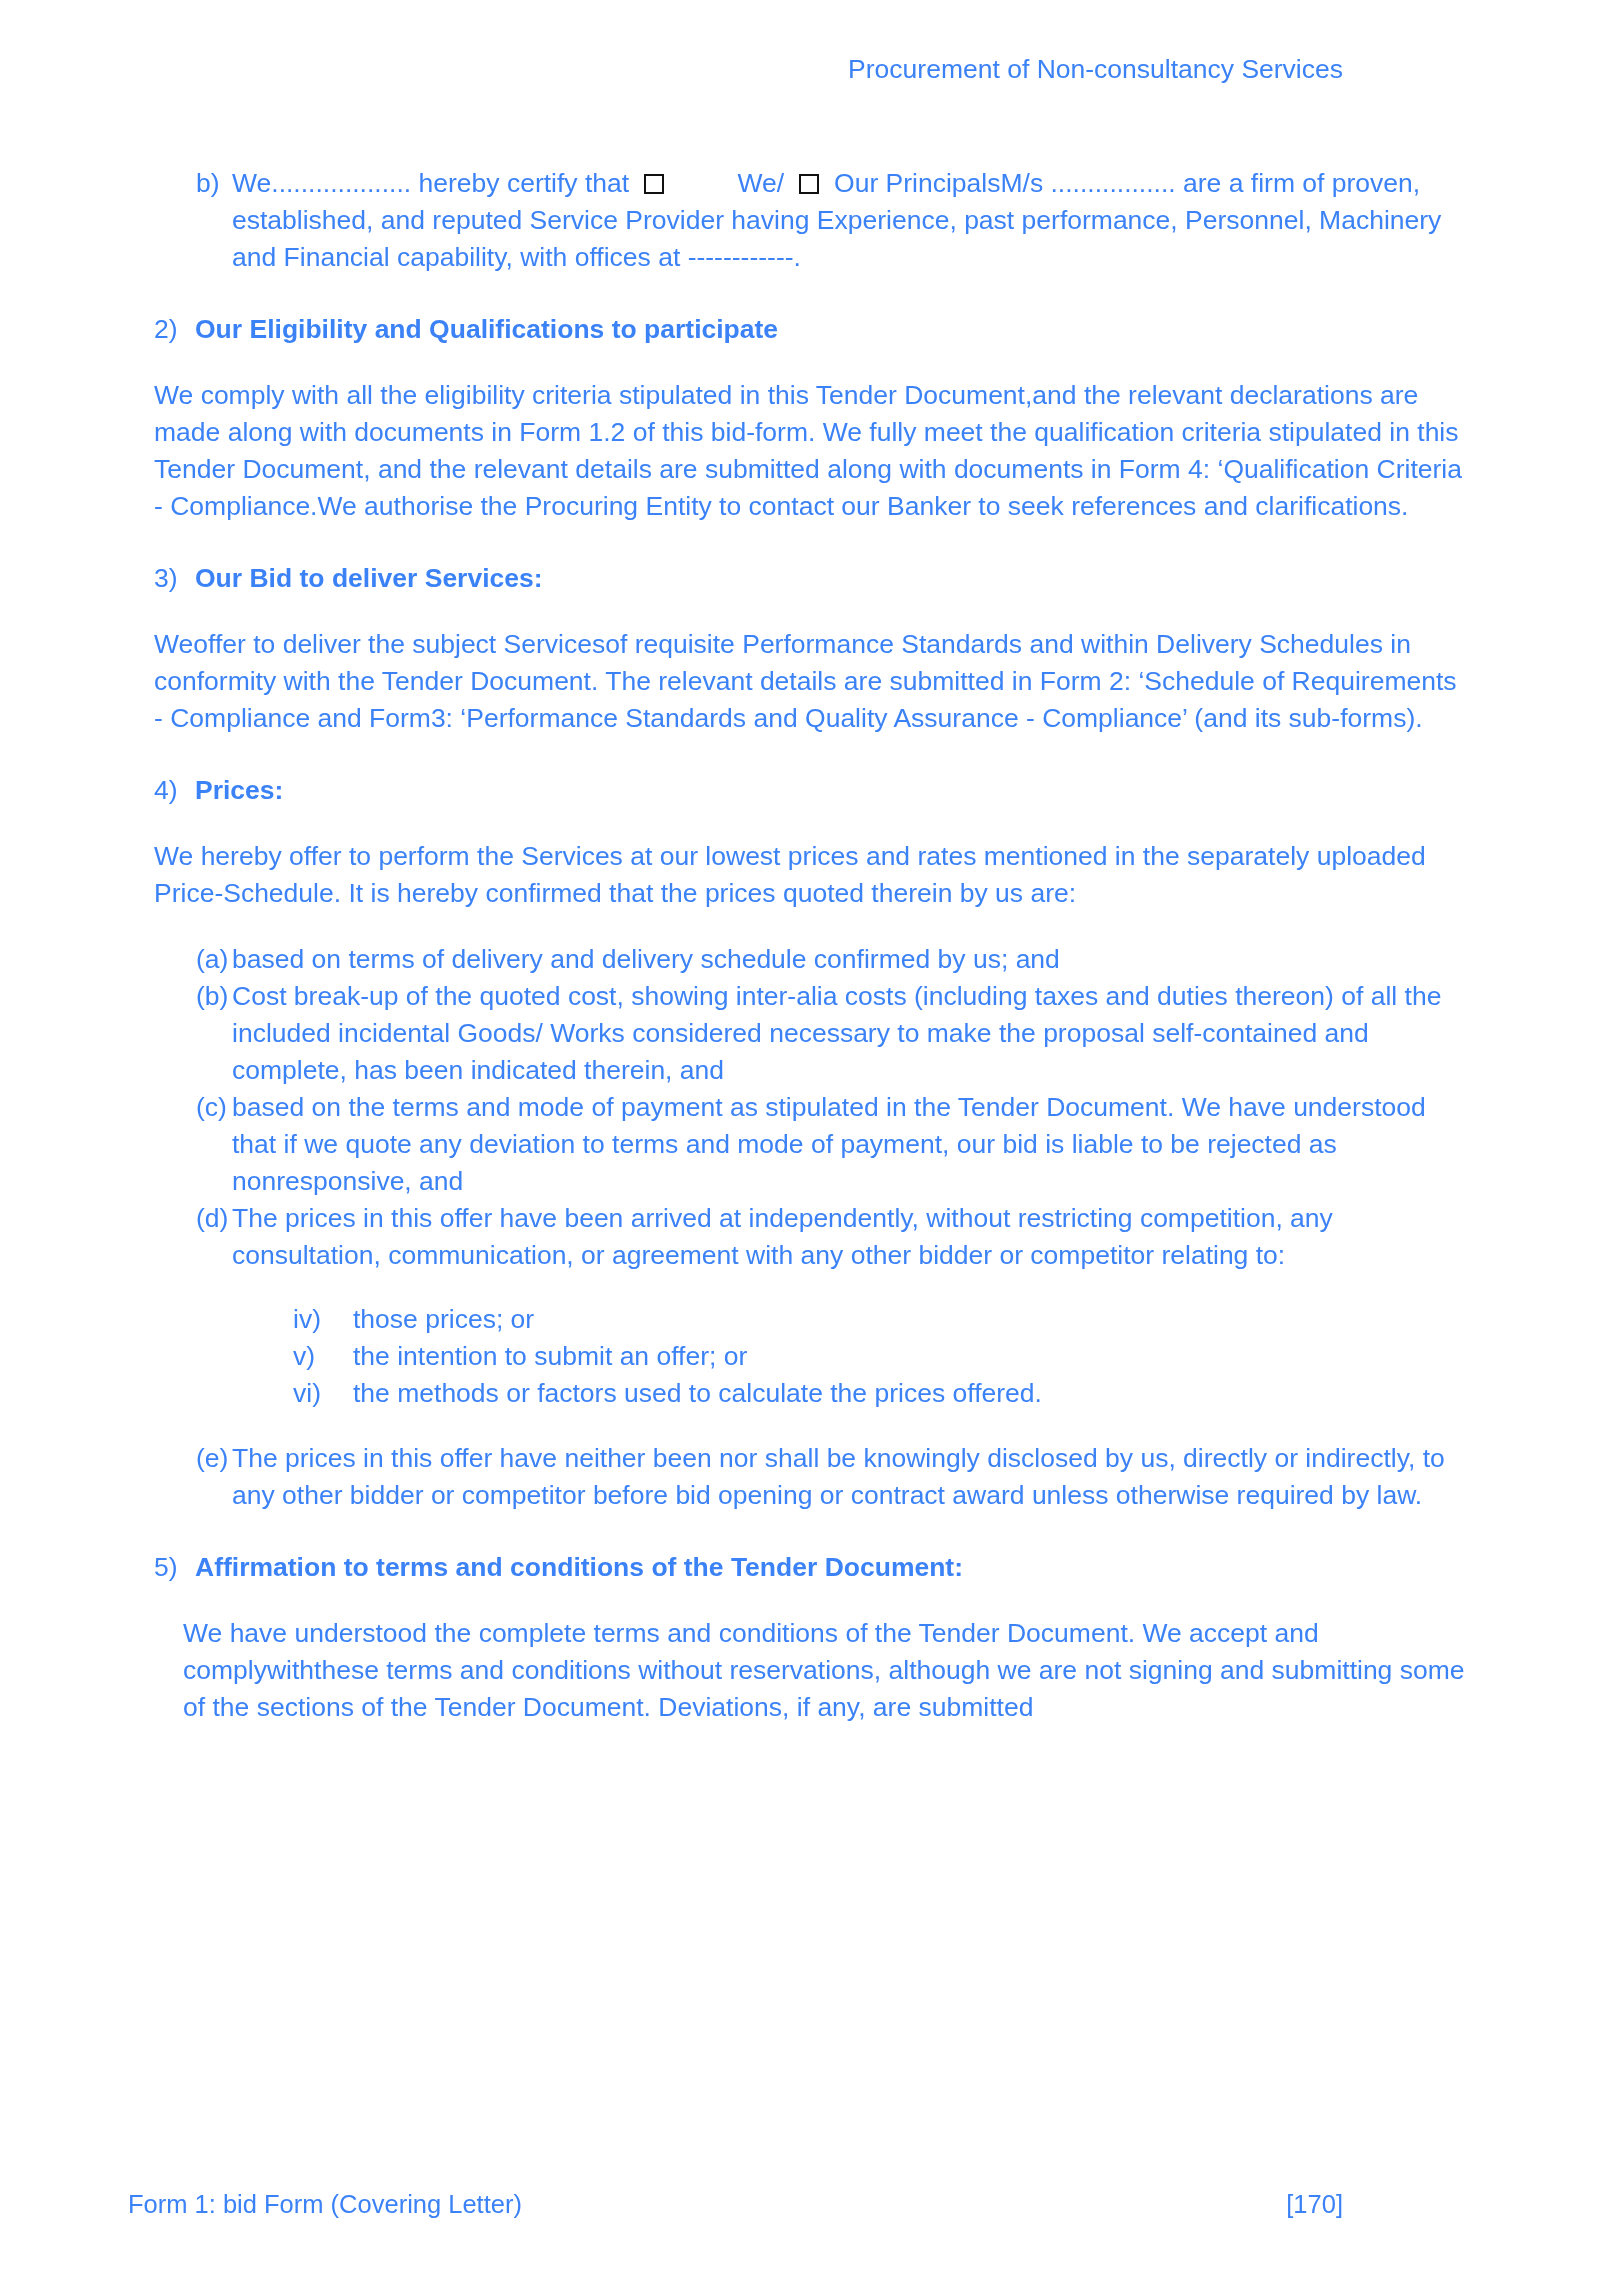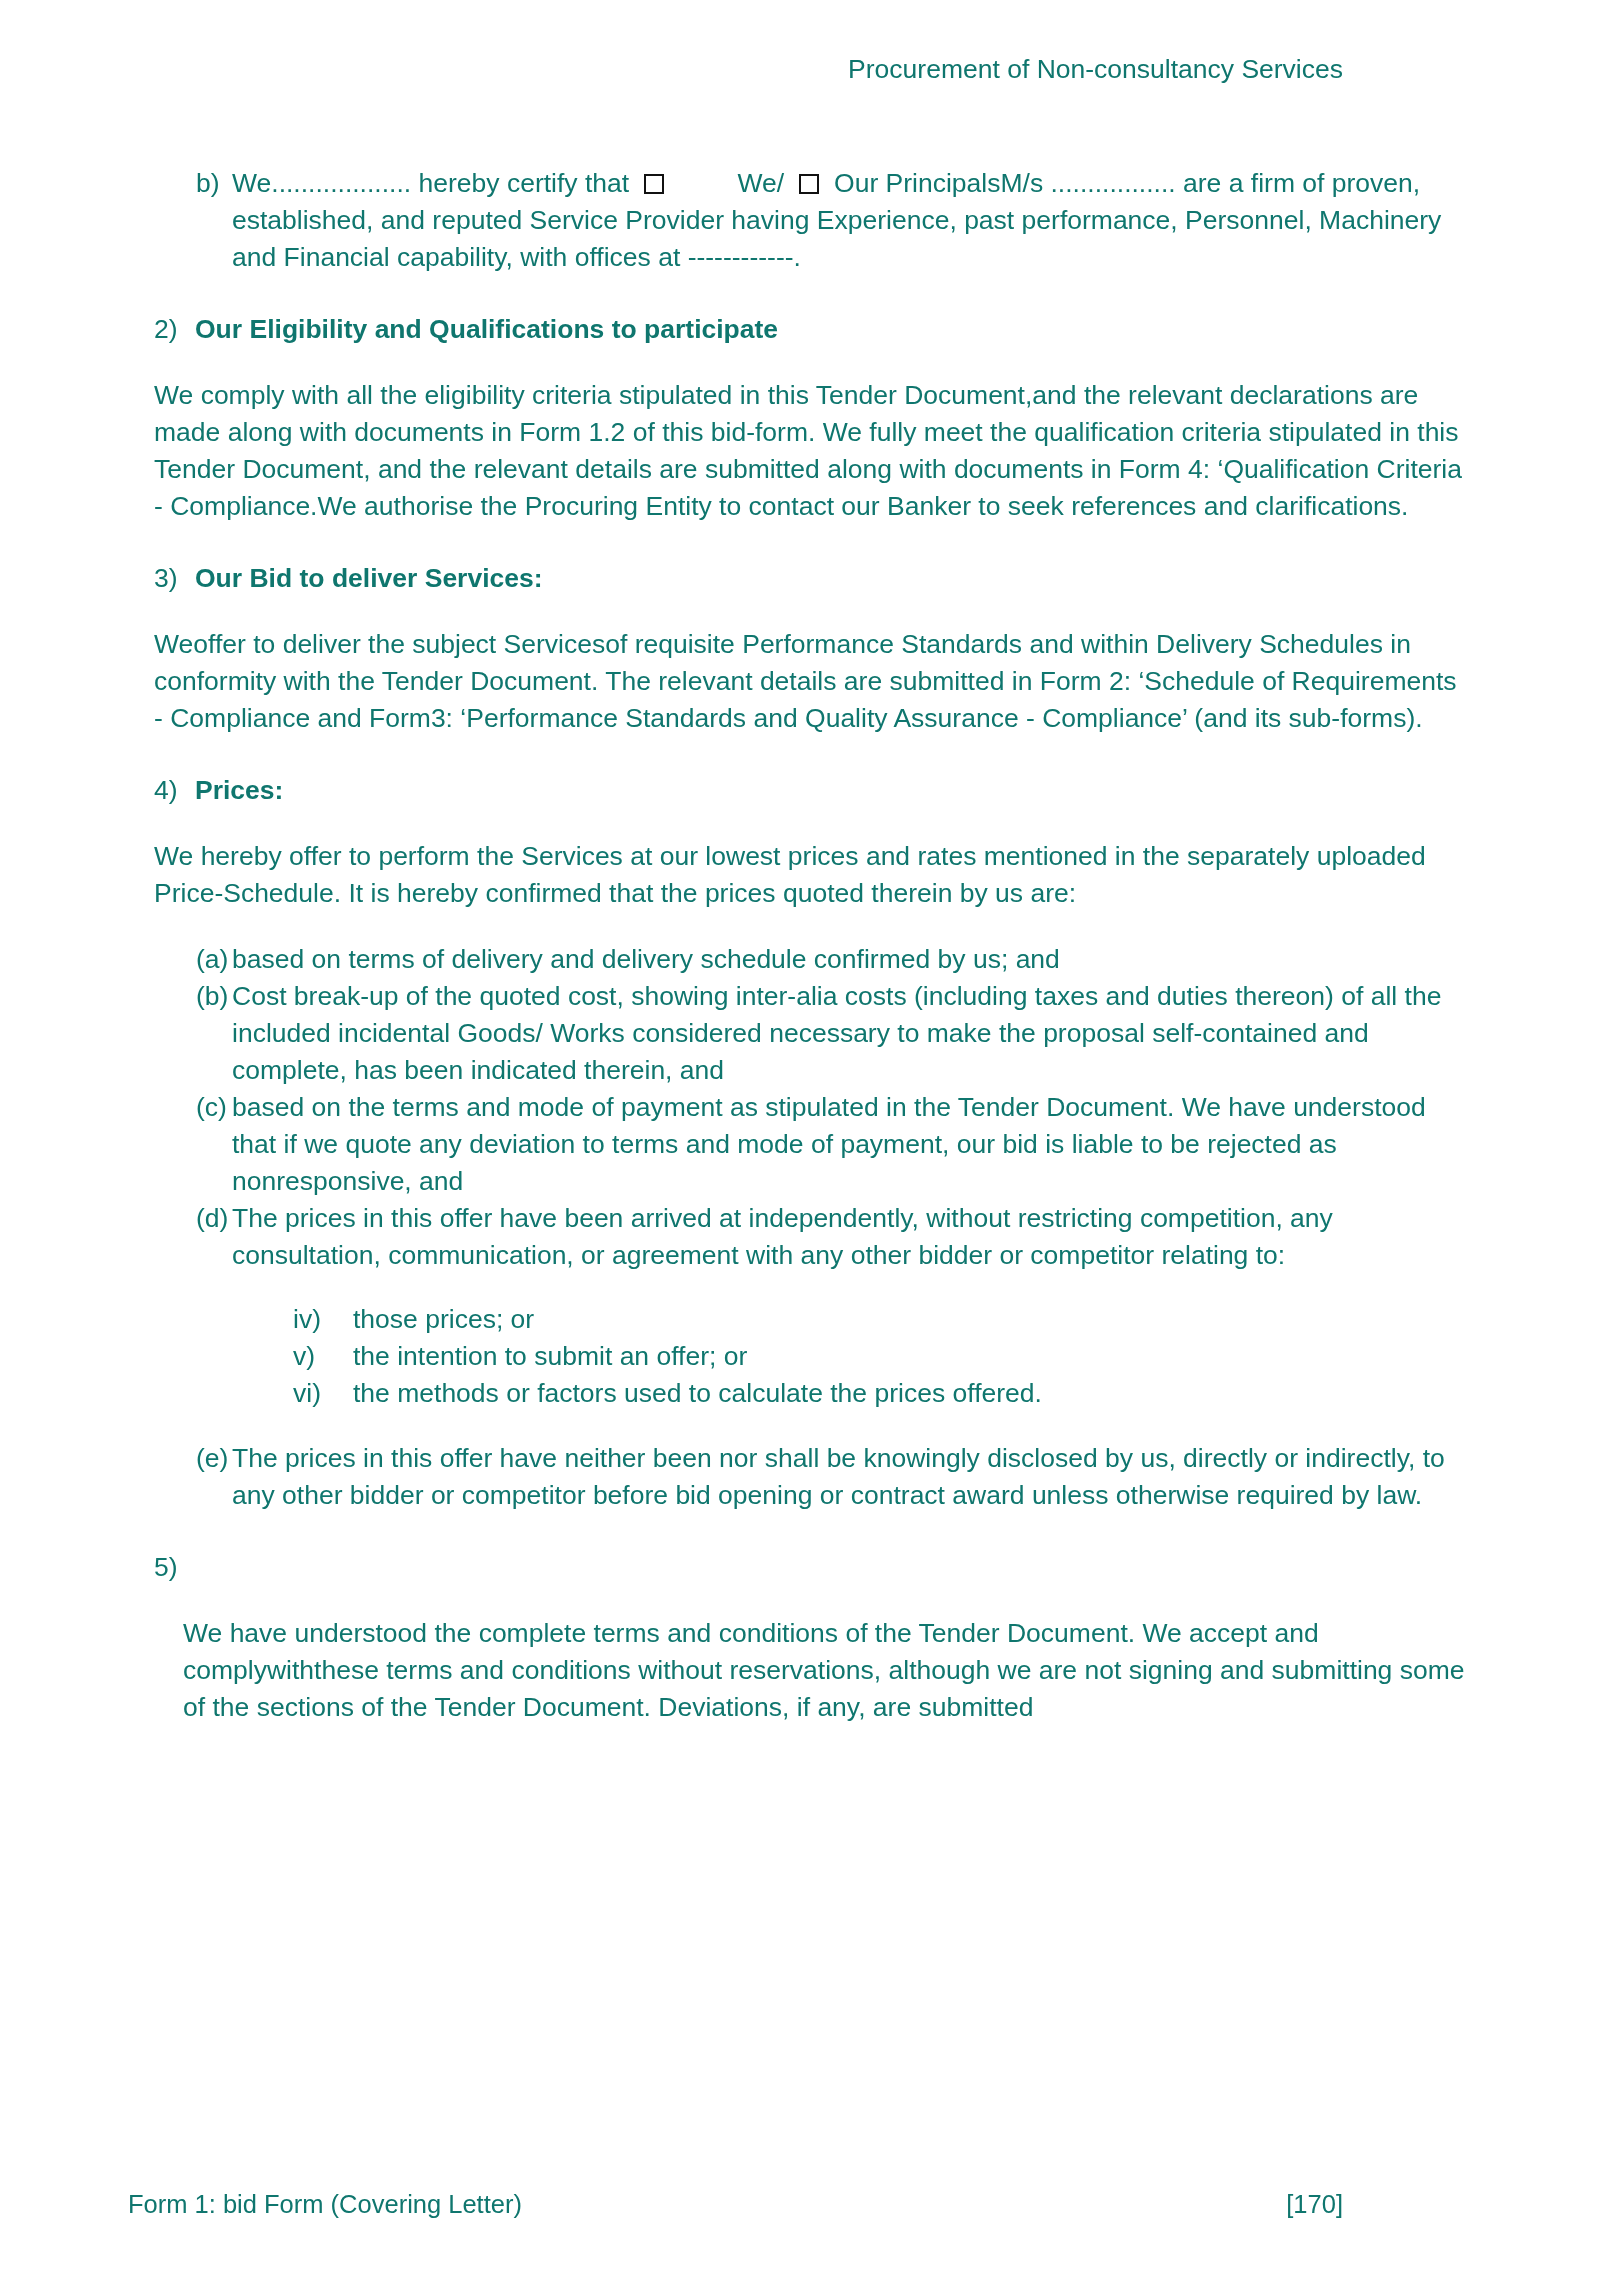--- a/index.html
+++ b/index.html
@@ -2,21 +2,21 @@
 <html><head>
 <meta charset="utf-8">
 <style>
   * { margin: 0; padding: 0; box-sizing: border-box; }
   html, body { background: #ffffff; }
   .page {
     position: relative;
     width: 1499px;
     height: 2293px;
     background: #ffffff;
-    color: #0f766e;
+    color: #3b82f6;
     font-family: "Liberation Sans", sans-serif;
     font-size: 26.5px;
     line-height: 37px;
     overflow: hidden;
   }
   .header {
     position: absolute;
     top: 51px;
     right: 156px;
     text-align: right;
@@ -138,20 +138,21 @@
       </div>
     </div>
 
     <div class="li li-e">
       <span class="marker">(e)</span>
       <div class="litext">The prices in this offer have neither been nor shall be knowingly disclosed by us, directly or indirectly, to any other bidder or competitor before bid opening or contract award unless otherwise required by law.</div>
     </div>
 
     <div class="section-head">
       <span class="num">5)</span>
+      <span class="htxt">Affirmation to terms and conditions of the Tender Document:</span>
     </div>
     <p class="para sec5-para">We have understood the complete terms and conditions of the Tender Document. We accept and complywiththese terms and conditions without reservations, although we are not signing and submitting some of the sections of the Tender Document. Deviations, if any, are submitted</p>
 
   </div>
 
   <div class="footer">
     <span>Form 1: bid Form (Covering Letter)</span>
     <span>[170]</span>
   </div>
 

